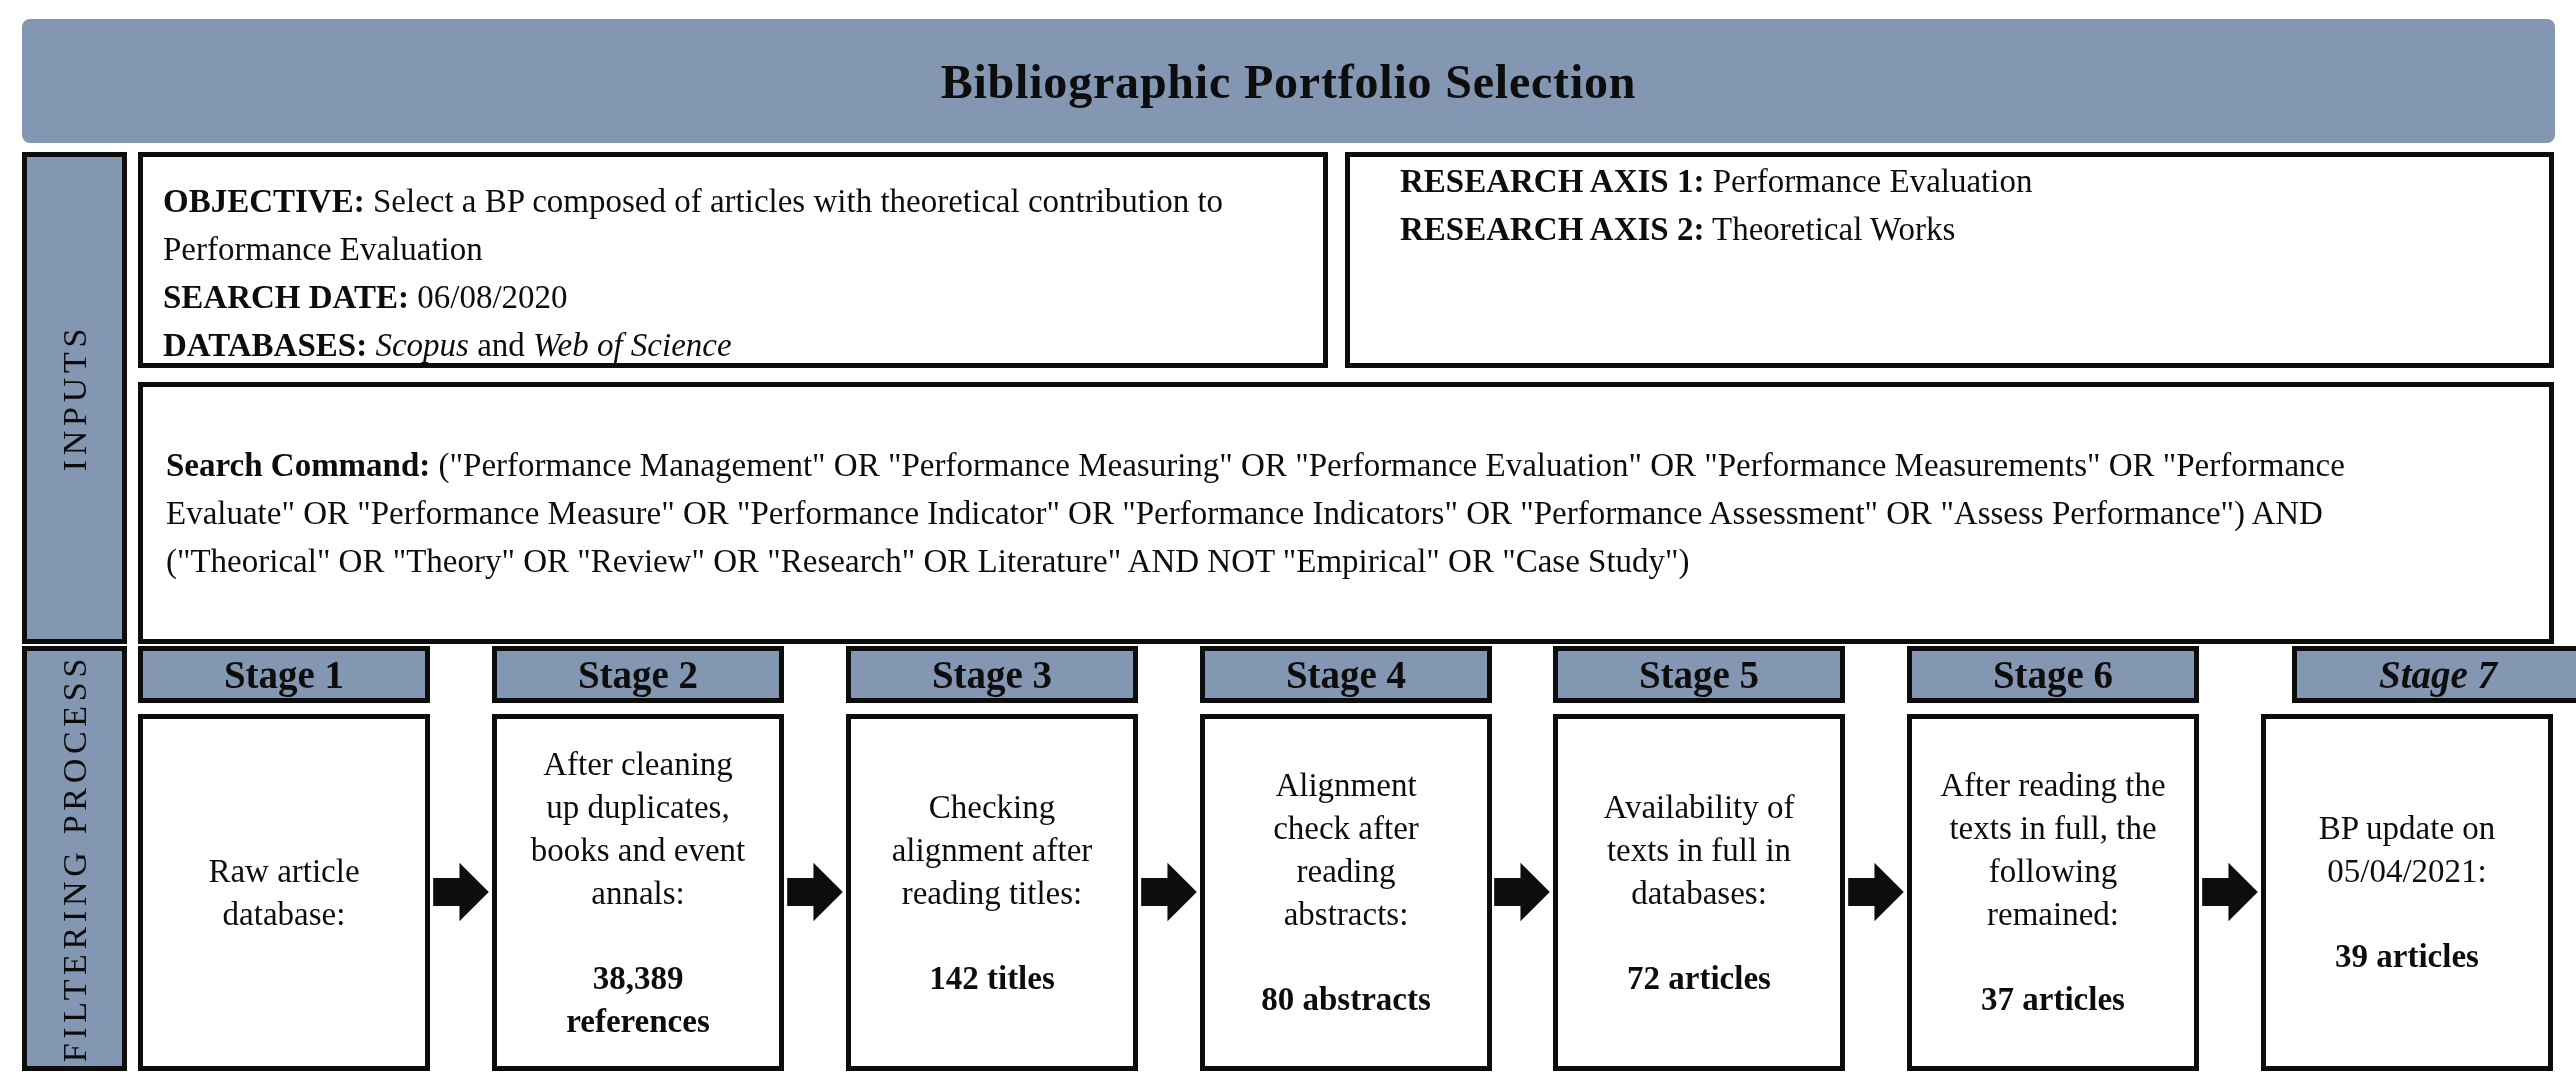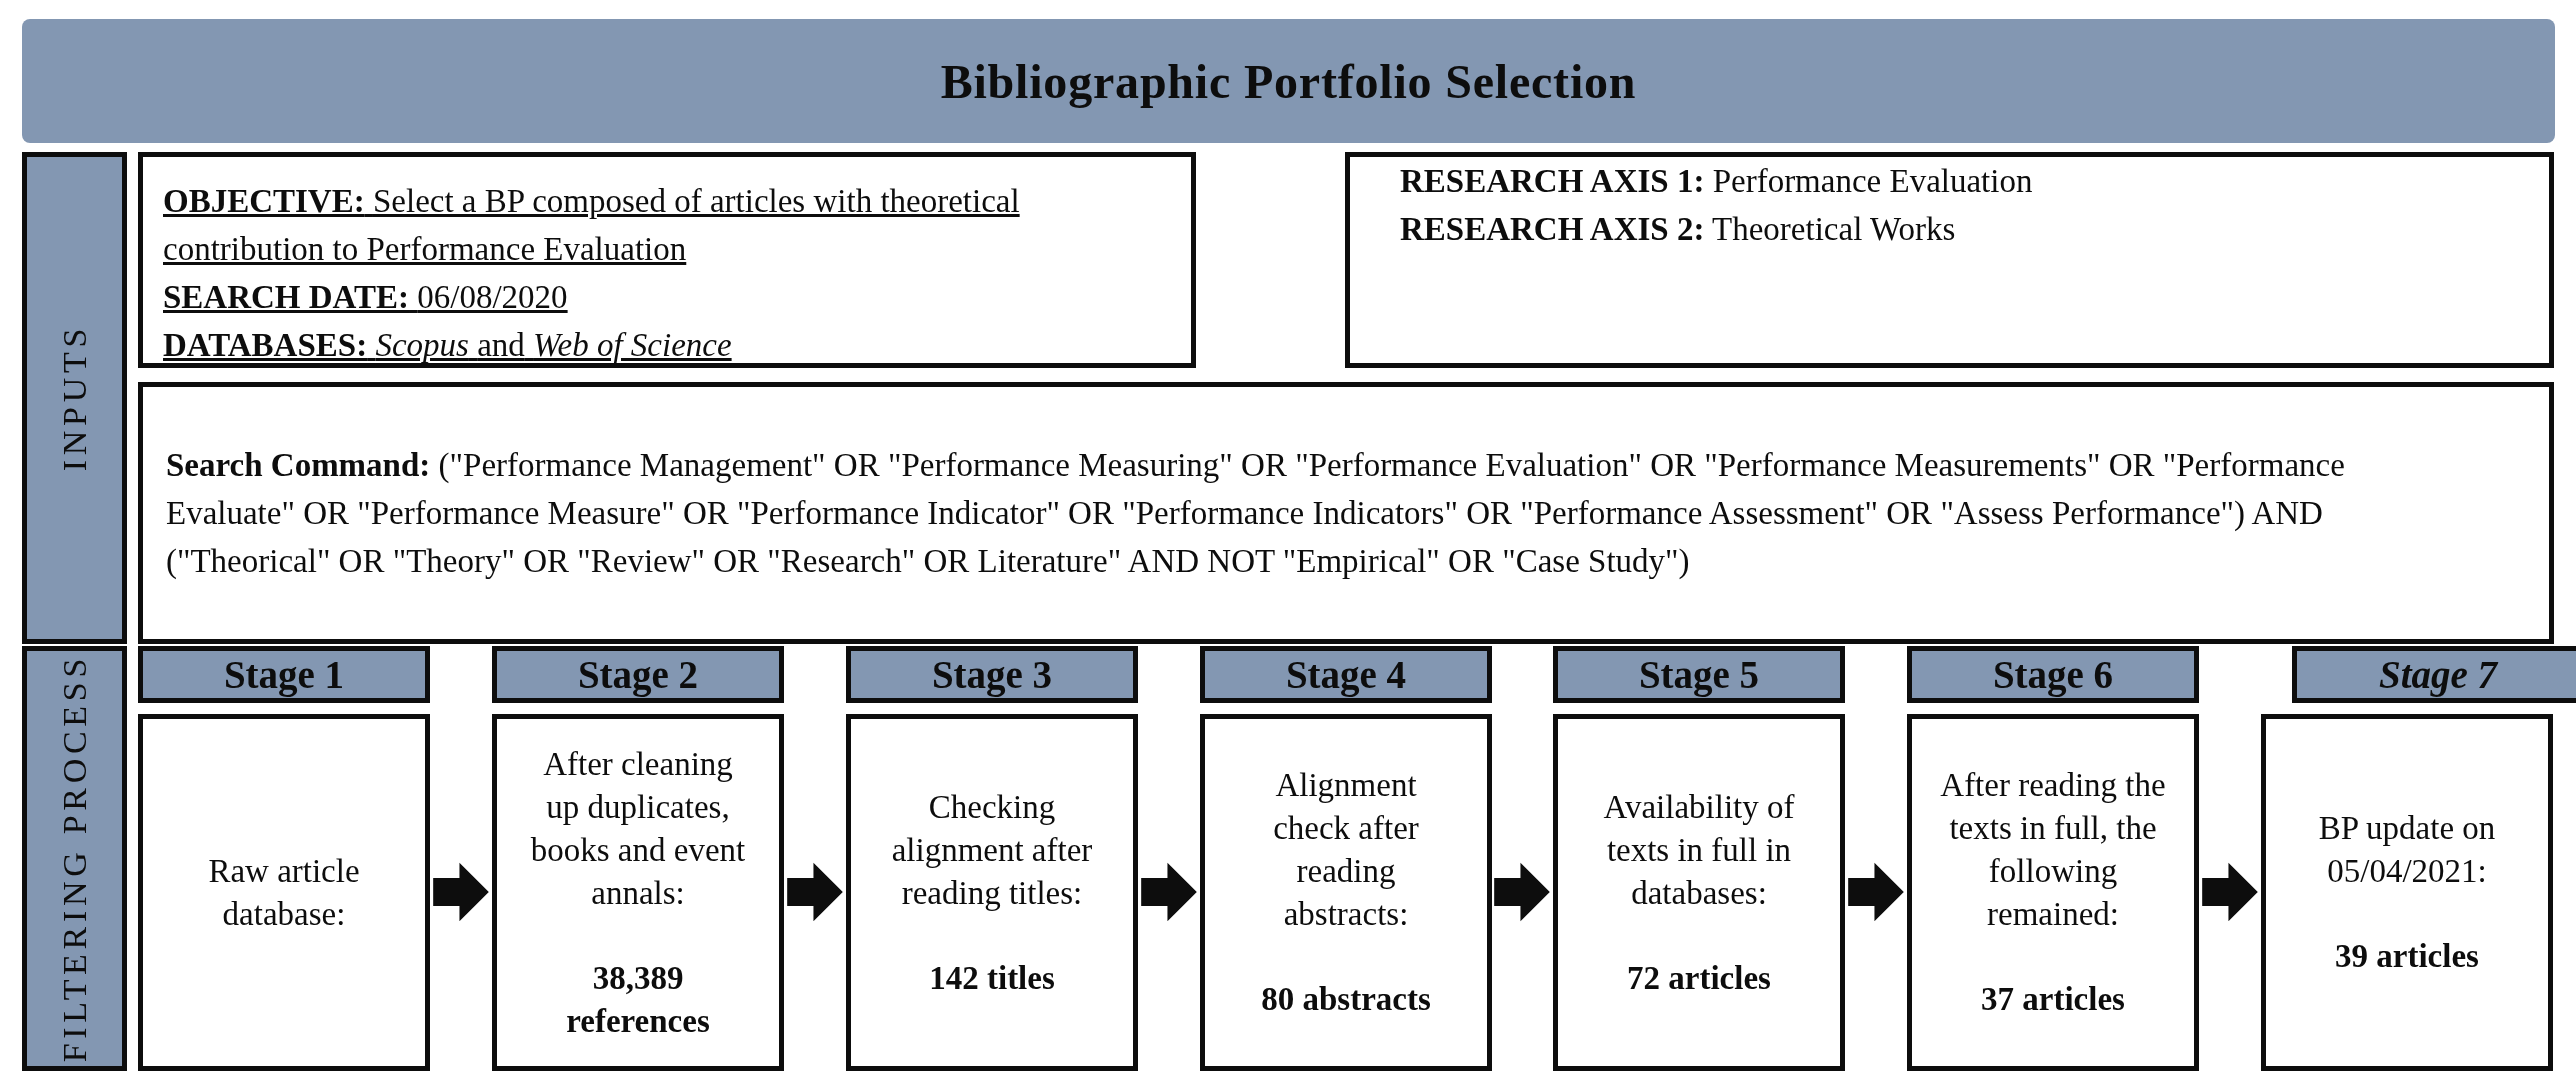--- a/index.html
+++ b/index.html
@@ -22,21 +22,21 @@
   
   .side{left:22px;width:105px;display:flex;align-items:center;justify-content:center;}
   .side .vtxt{
     writing-mode:vertical-rl;transform:rotate(180deg);
     font-size:34px;letter-spacing:4.7px;white-space:nowrap;
   }
   .side-inputs{top:152px;height:492px;}
   .side-filtering{top:646px;height:425px;}
 
   
-  .objective-box{left:138px;top:152px;width:1058px;height:216px;padding:20px 20px 0 20px;text-decoration:underline;}
+  .objective-box{left:138px;top:152px;width:1190px;height:216px;padding:20px 20px 0 20px;}
   .txt{font-size:33px;line-height:48px;}
   .b{font-weight:bold;}
   .i{font-style:italic;}
   .axis-box{
     left:1345px;top:152px;width:1209px;height:216px;
     display:flex;flex-direction:column;padding:0 0 7.8px 50px;
   }
   .search-box{
     left:138px;top:382px;width:2416px;height:262px;
     display:flex;flex-direction:column;justify-content:center;padding:0 23px;

